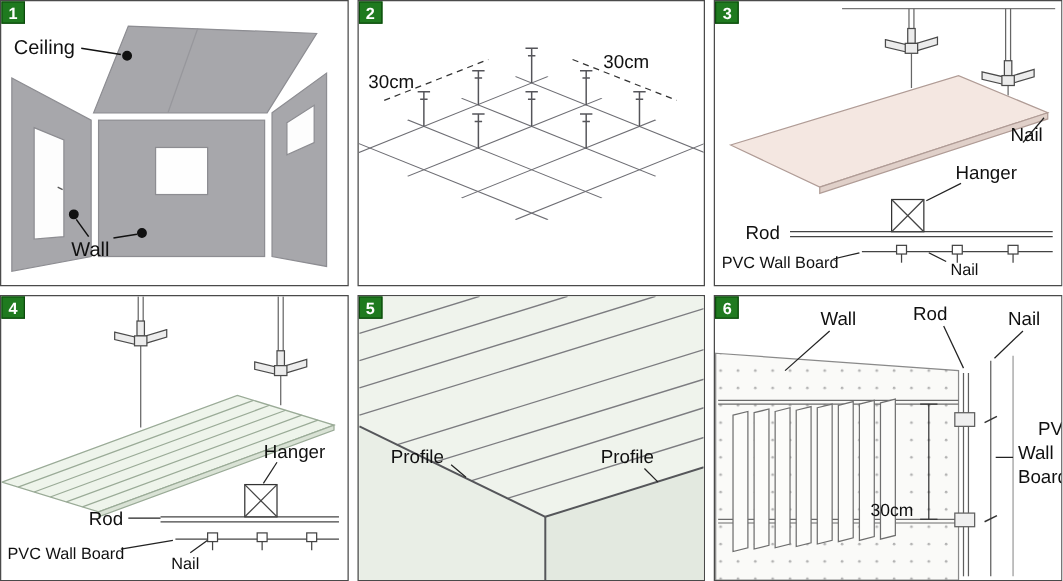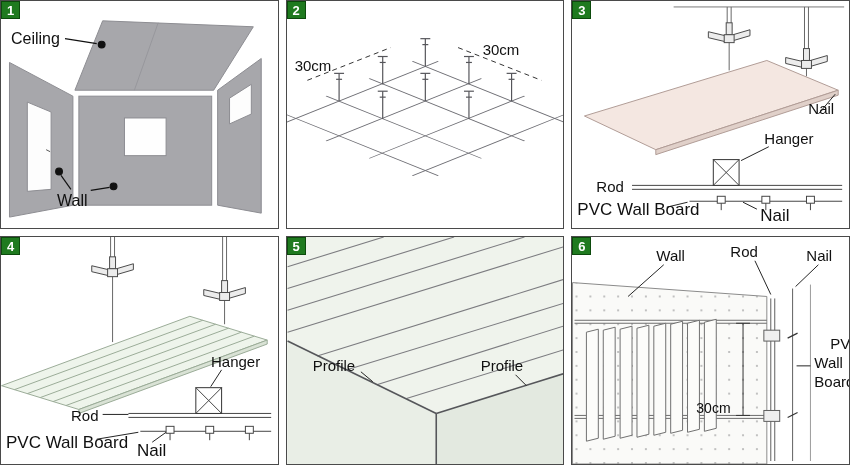--- a/index.html
+++ b/index.html
@@ -23,21 +23,21 @@
     position:absolute; top:0; left:0;
     width:19px; height:18px;
     background:#1f7a1f; color:#ffffff;
     border:1px solid #0c4a0c;
     font-weight:bold; font-size:13px;
     display:flex; align-items:center; justify-content:center;
     z-index:3;
   }
   .lbl { position:absolute; font-size:15px; color:#101010; white-space:nowrap; z-index:2; line-height:18px; }
   .lbl-lg { font-size:16px; }
-  .lbl-sm { font-size:17px; line-height:15px;text-align:center; }
+  .lbl-sm { font-size:13px; line-height:15px;text-align:center; }
   .lbl-dim { font-size:14px; }
   #p5 { background:#f2f5f0; }
 </style>
 </head>
 <body>
 
 <div class="board">
 
   <section class="panel" id="p1">
     <div class="badge">1</div>

